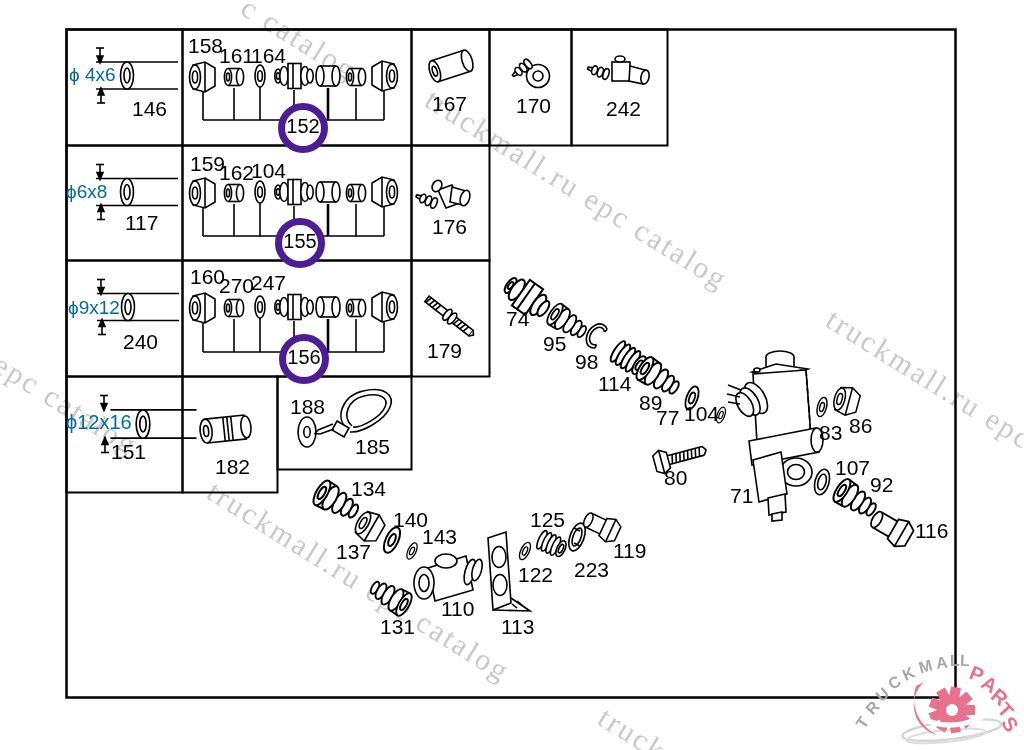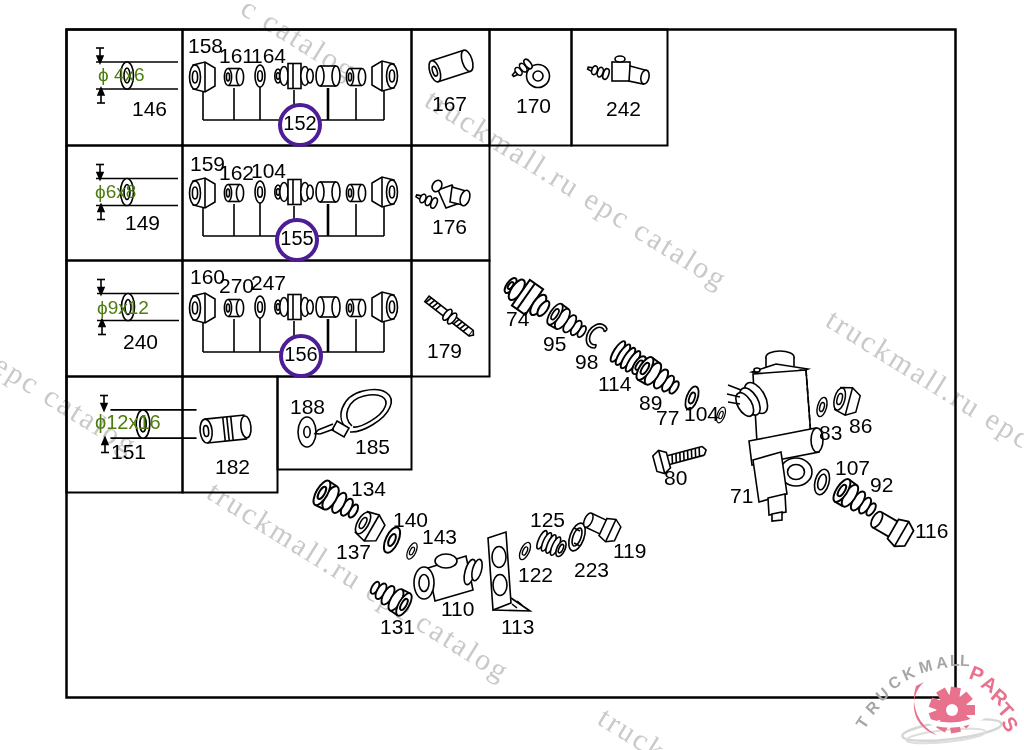--- a/index.html
+++ b/index.html
@@ -3,23 +3,23 @@
 <meta charset="utf-8">
 <style>
   html,body{margin:0;padding:0;background:#fff;}
   #stage{position:relative;width:1024px;height:750px;background:#fff;overflow:hidden;
          font-family:"Liberation Sans",sans-serif;}
   .wm{position:absolute;color:#c9c9c9;font:30px "Liberation Serif",serif;
       letter-spacing:2.5px;white-space:nowrap;transform-origin:0 0;
       transform:rotate(32deg);z-index:1;}
   #artwork{position:absolute;left:0;top:0;z-index:2;}
   .plbl{position:absolute;z-index:3;font-size:21px;color:#000;white-space:nowrap;}
-  .dim{position:absolute;z-index:3;font-size:19px;color:#4d7c0f;white-space:nowrap;padding-left:29px;}
+  .dim{position:absolute;z-index:3;font-size:19px;color:#0369a1;white-space:nowrap;}
   .dim.bold{font-weight:normal;font-size:20px;}
-  .circ{position:absolute;z-index:3;width:36px;height:36px;border:4px solid #4c1d95;
+  .circ{position:absolute;z-index:3;width:36px;height:36px;border:7px solid #4c1d95;
         border-radius:50%;background:#fff;text-align:center;line-height:33px;
         font-size:20px;color:#000;}
   .lgl{position:absolute;z-index:5;font-weight:bold;transform-origin:center center;}
   .lgl.g{font-size:16px;color:#a6a6a6;}
   .lgl.p{font-size:20px;color:#e8718d;}
   #logo-art{position:absolute;left:880px;top:668px;z-index:4;}
 </style>
 </head>
 <body>
 
@@ -328,21 +328,21 @@
         <ellipse cx="577" cy="537" rx="4" ry="9.5" transform="rotate(20 577 537)" fill="#fff"></ellipse>
         <path d="M 574,528 L 580,531 M 574,543 L 580,546"></path>
       </g>
       <use href="#sym-plug" transform="translate(603,527) rotate(25) scale(0.95)"></use>
     </g>
   </svg>
 
   <div class="dim" style="left:69px;top:64px">ϕ 4x6</div>
   <div class="plbl" style="left:132px;top:97px">146</div>
   <div class="dim" style="left:66px;top:181px">ϕ6x8</div>
-  <div class="plbl" style="left:125px;top:211px">149</div>
+  <div class="plbl" style="left:125px;top:211px">117</div>
   <div class="dim" style="left:68px;top:297px">ϕ9x12</div>
   <div class="plbl" style="left:123px;top:330px">240</div>
   <div class="dim bold" style="left:66px;top:411px">ϕ12x16</div>
   <div class="plbl" style="left:111px;top:440px">151</div>
 
   <div class="plbl" style="left:188px;top:34px">158</div>
   <div class="plbl" style="left:219px;top:44px">161</div>
   <div class="plbl" style="left:251px;top:44px">164</div>
   <div class="circ" style="left:278px;top:103px">152</div>
   <div class="plbl" style="left:190px;top:152px">159</div>

